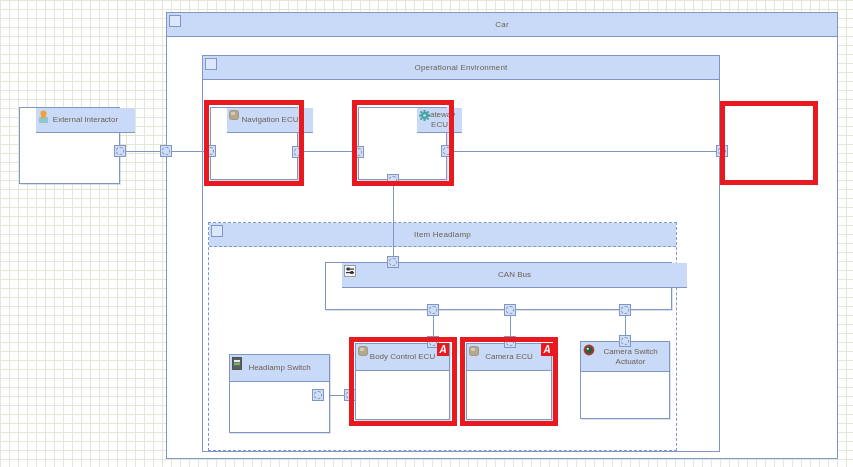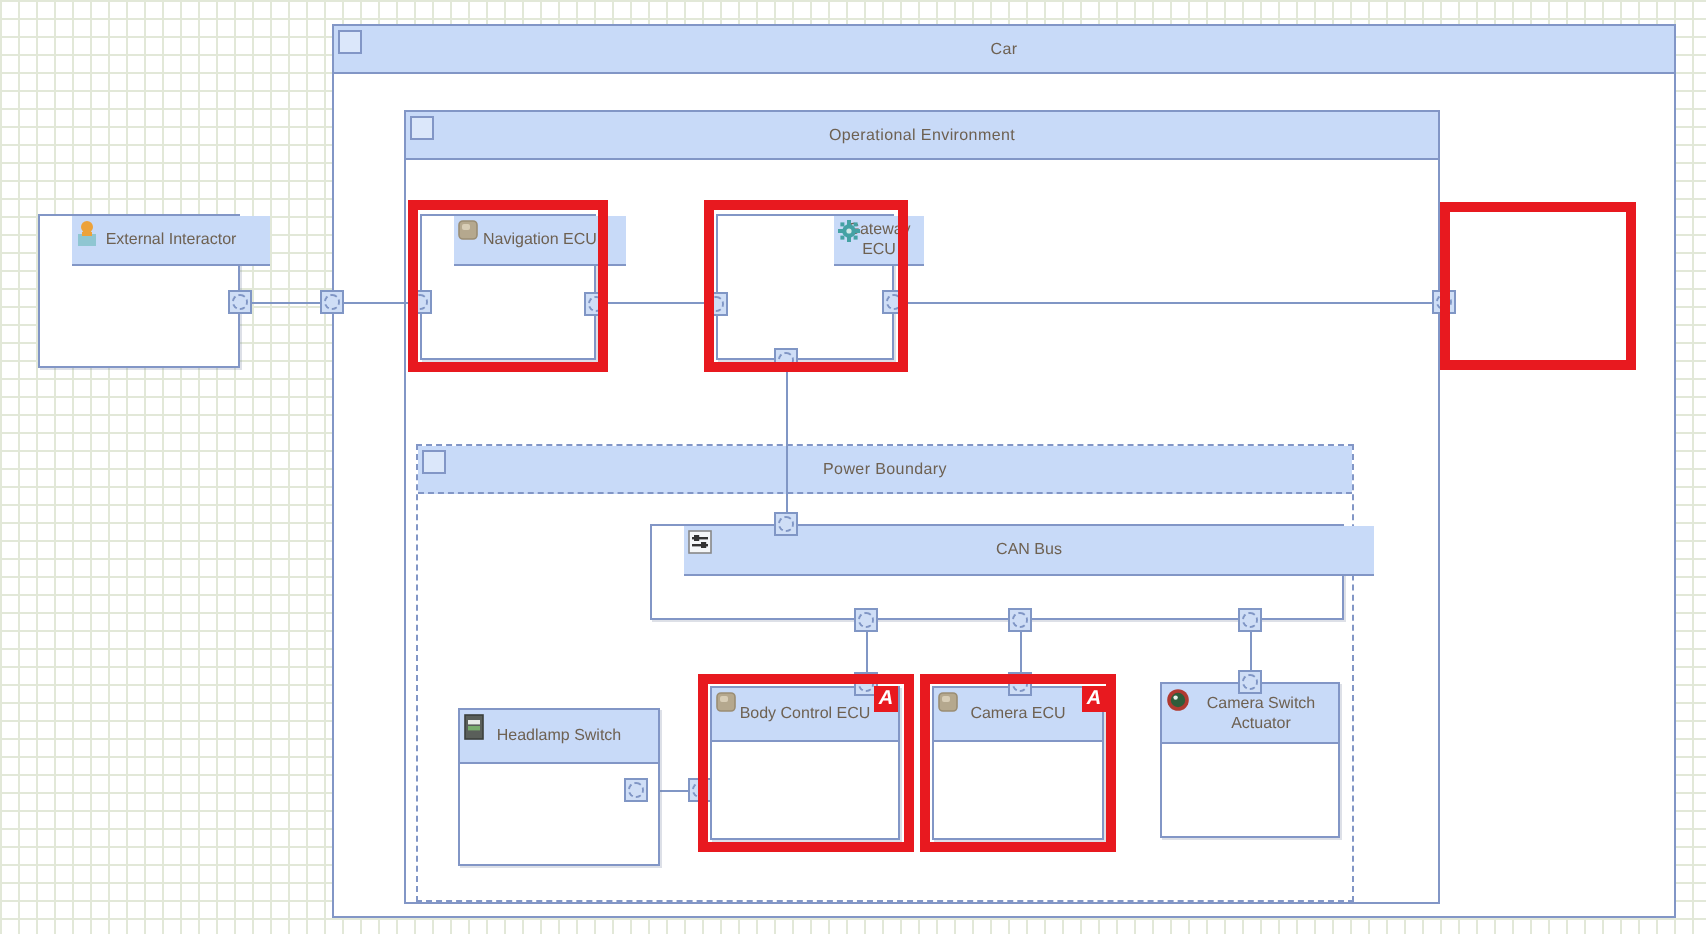--- a/index.html
+++ b/index.html
@@ -80,21 +80,21 @@
   <div class="container" style="left:202px;top:55px;width:518px;height:397px;">
     <div class="chead h24">
       <span class="corner-sq"></span>
       <span class="ctitle">Operational Environment</span>
     </div>
   </div>
 
   <div class="container ib" style="left:208px;top:222px;width:469px;height:229px;z-index:3;">
     <div class="chead h24">
       <span class="corner-sq"></span>
-      <span class="ctitle">Power Boundary</span>
+      <span class="ctitle">Item Headlamp</span>
     </div>
   </div>
 
   <div class="edge" style="left:120px;top:151px;width:90px;height:1px;"></div>
   <div class="edge" style="left:298px;top:151px;width:60px;height:1px;"></div>
   <div class="edge" style="left:447px;top:151px;width:275px;height:1px;"></div>
   <div class="edge" style="left:393px;top:180px;width:1px;height:82px;"></div>
   <div class="edge" style="left:433px;top:310px;width:1px;height:33px;"></div>
   <div class="edge" style="left:510px;top:310px;width:1px;height:33px;"></div>
   <div class="edge" style="left:625px;top:310px;width:1px;height:31px;"></div>

